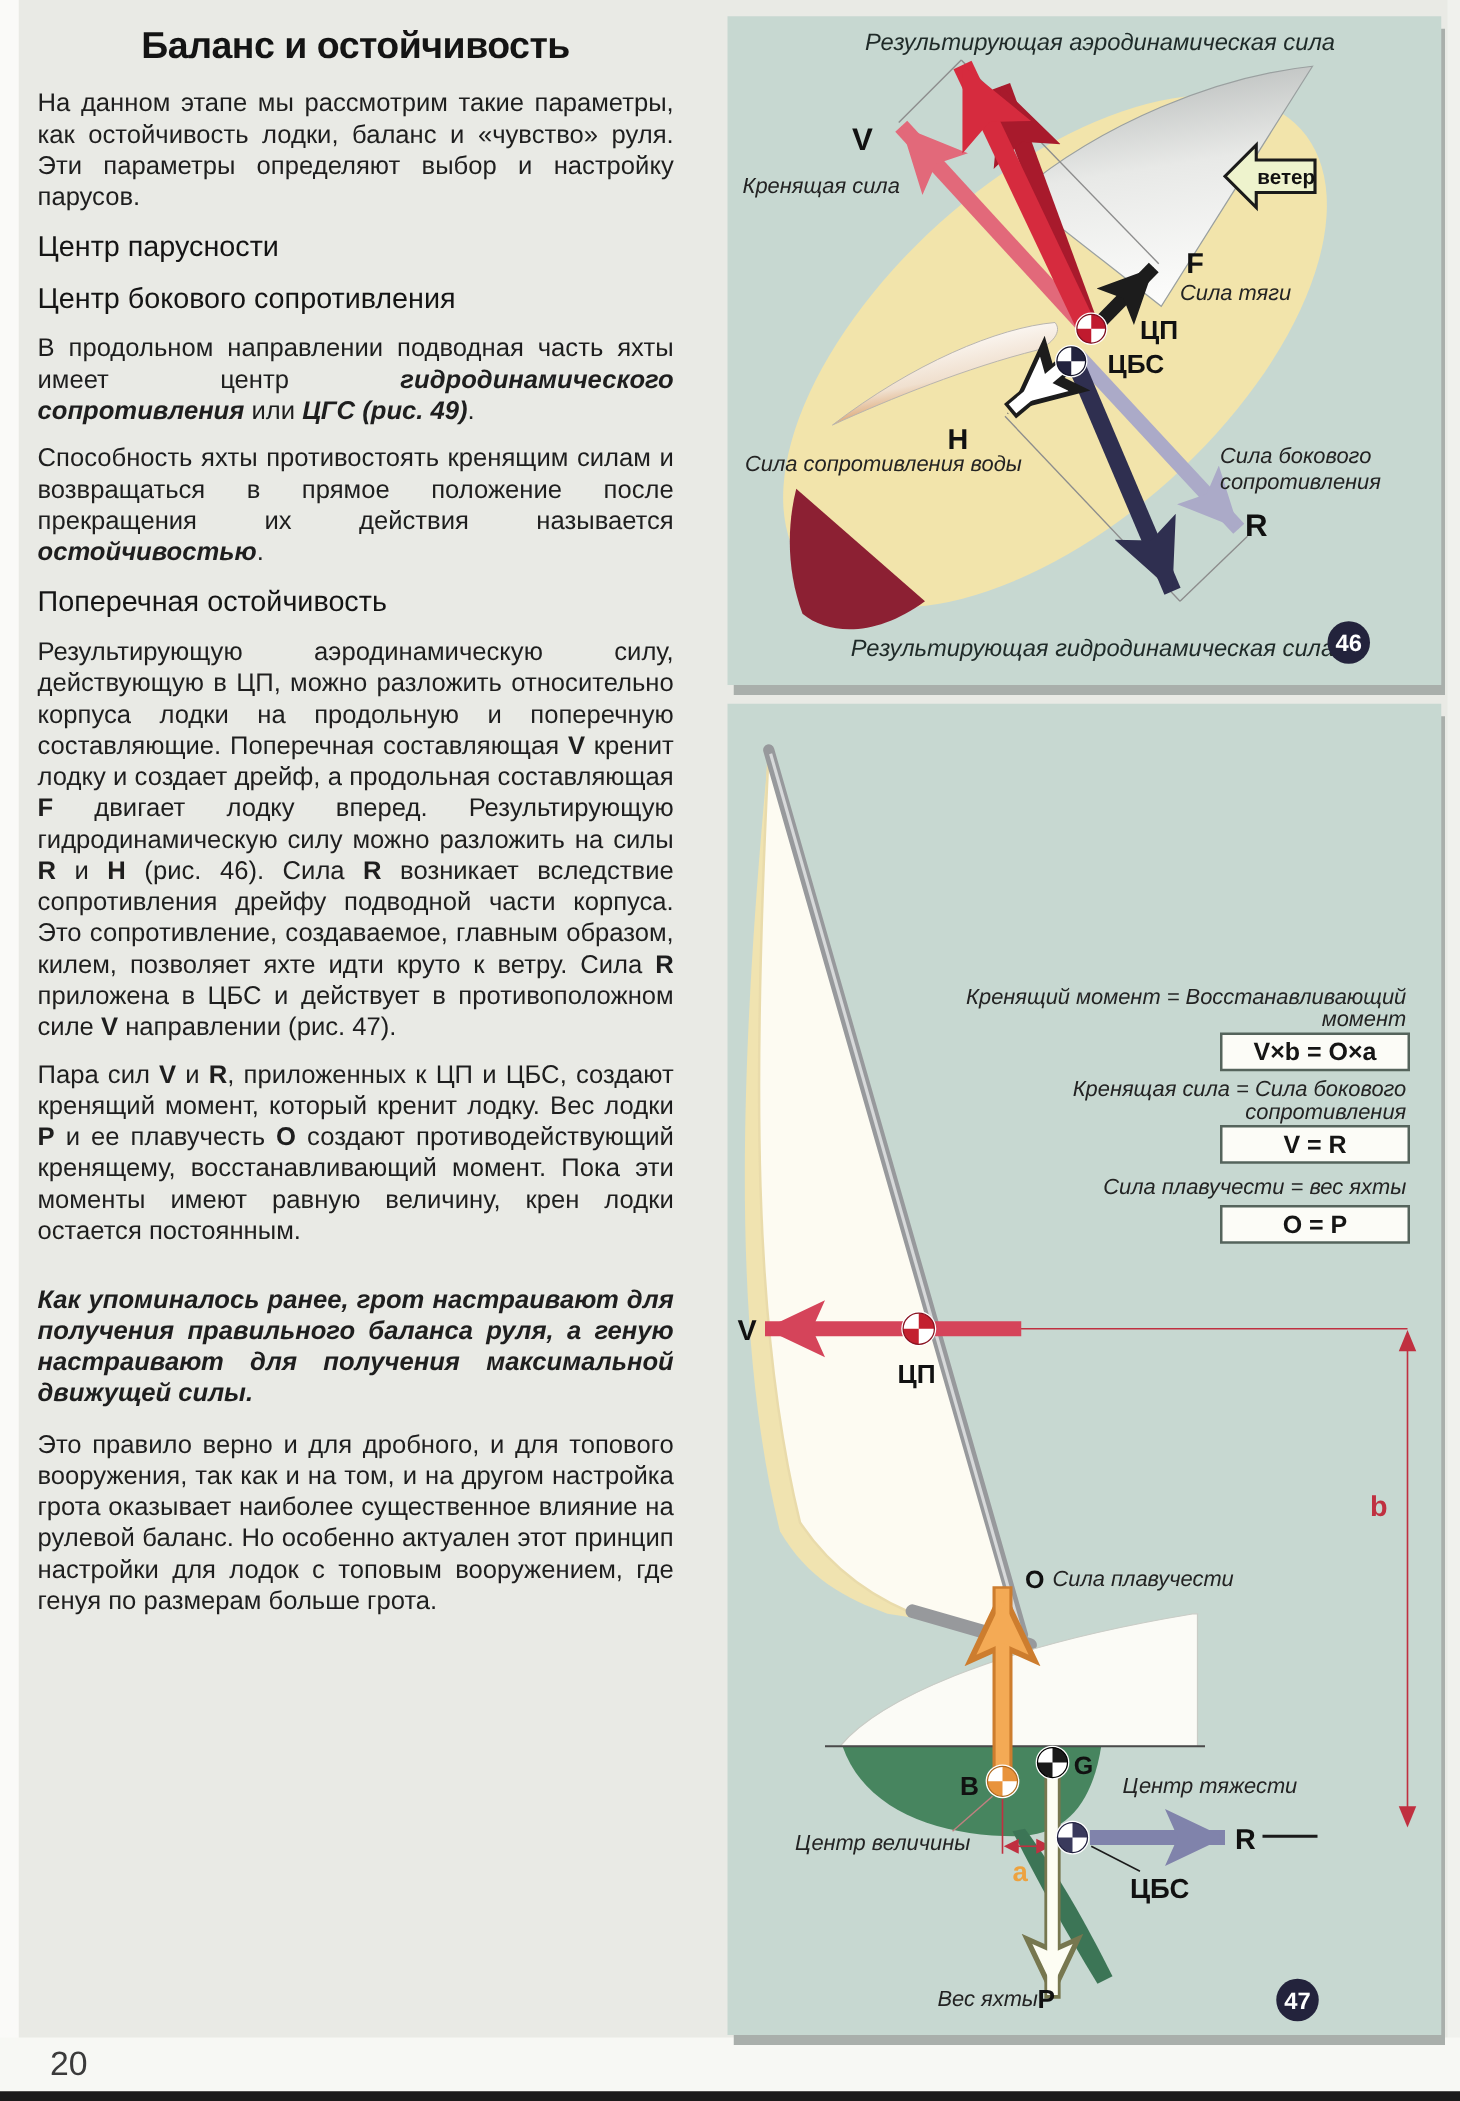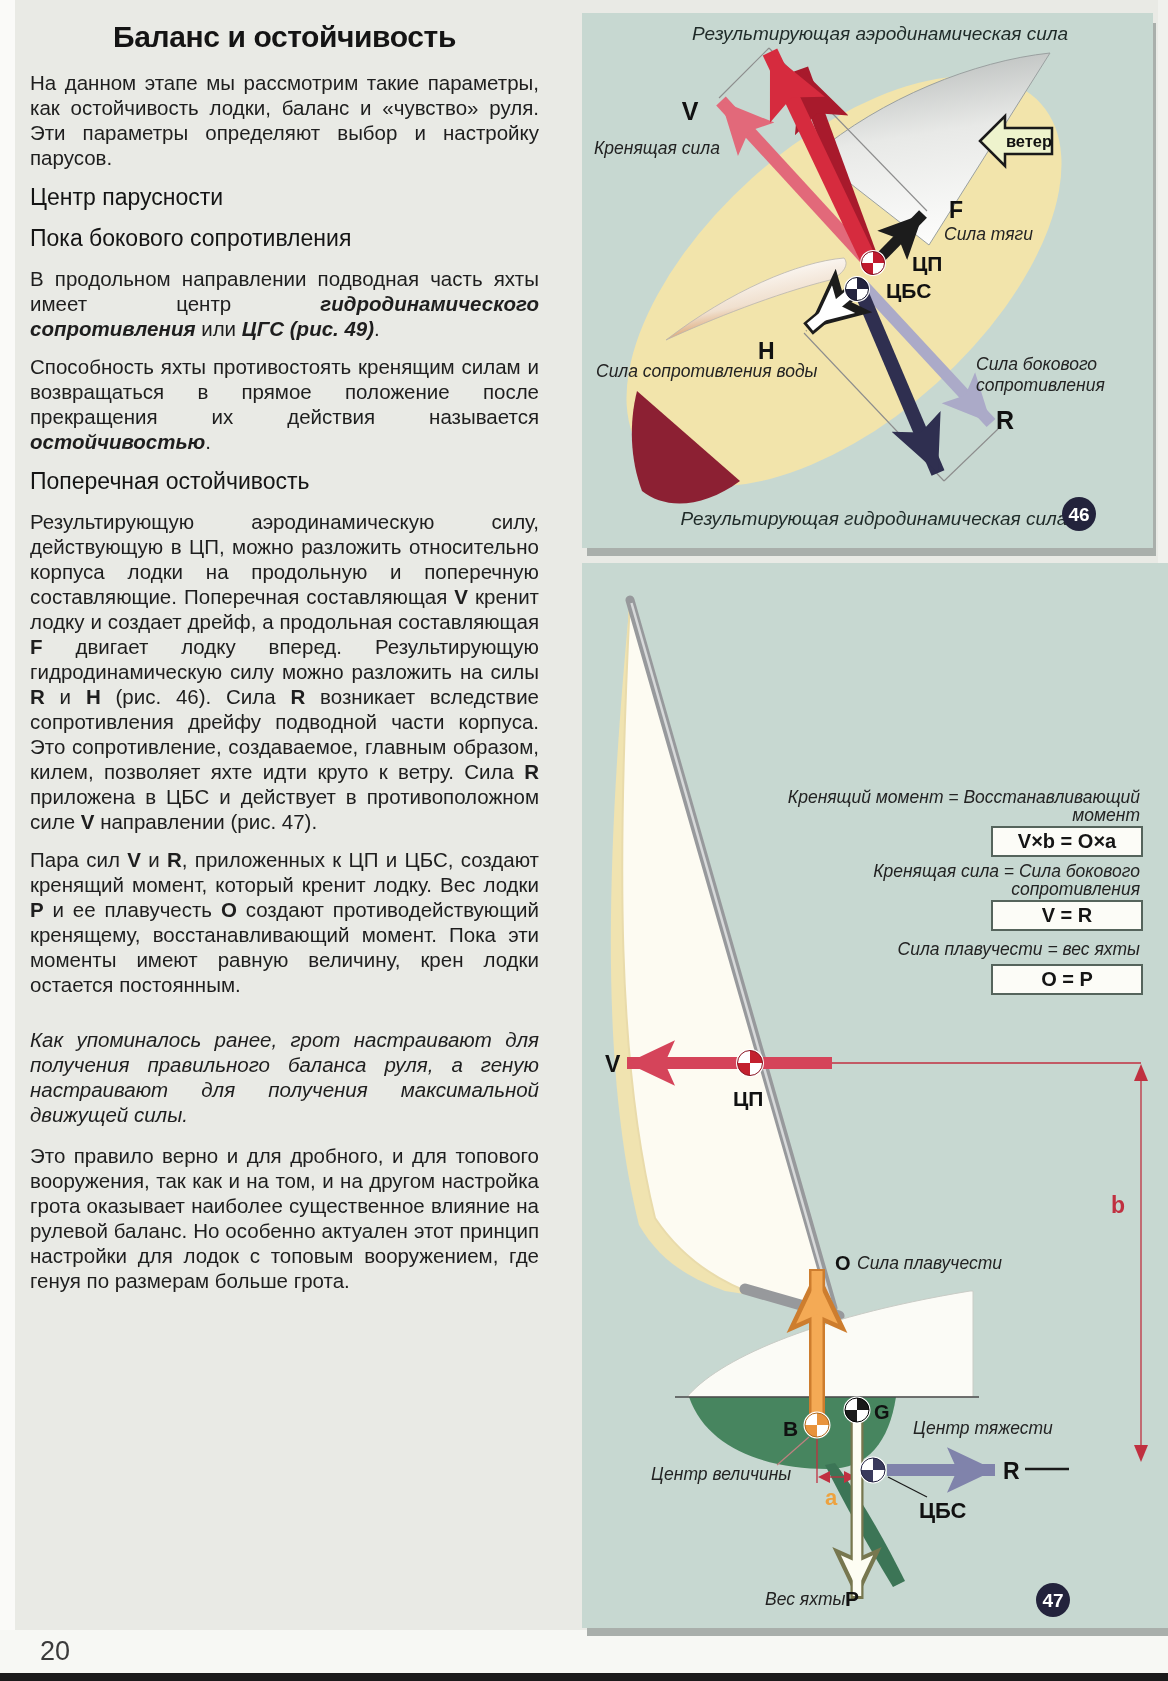--- a/index.html
+++ b/index.html
@@ -12,31 +12,31 @@
   .edge-right{position:absolute;left:1158px;top:0;width:10px;height:1681px;background:#f0f1ed;}
   .band-white{position:absolute;left:0;top:1630px;width:1168px;height:43px;background:#f7f8f4;}
   .band-dark{position:absolute;left:0;top:1673px;width:1168px;height:8px;background:#1b1b1b;}
   .pageno{position:absolute;left:40px;top:1636px;font-size:27px;color:#3b3b3b;}
 
   .article{position:absolute;left:30px;top:20px;width:509px;}
   .article h1{font-size:30px;font-weight:bold;margin:0 0 16px 0;letter-spacing:-0.4px;color:#141414;text-align:center;}
   .article h3{font-size:23px;font-weight:normal;margin:14px 0 14px 0;color:#141414;}
   .article p{font-size:20.5px;line-height:25px;margin:0 0 13px 0;text-align:justify;}
   .article p.tight{margin-bottom:0;}
-  .article p.lead{font-weight:normal;font-style:italic;margin-top:30px;margin-bottom:16px;}
+  .article p.lead{font-weight:bold;font-style:italic;margin-top:30px;margin-bottom:16px;}
   .article p b{font-weight:bold;}
   .article p b i{font-style:italic;}
 
   .panel{
     position:absolute;left:582px;width:571px;background:#c7d8d1;
     box-shadow:4px 9px 0 -1px #a9afab;
   }
   .panel svg{display:block;}
   .fig46{top:13px;height:535px;}
-  .fig47{top:563px;height:1065px;padding-left:15px;}
+  .fig47{top:563px;height:1065px;}
 
   svg{font-family:"Liberation Sans",sans-serif;}
   .fl{font-style:italic;font-size:17.5px;fill:#232323;}
   .cap{font-style:italic;font-size:19px;fill:#1f2a28;}
   .bd{font-weight:bold;fill:#111;}
   .eq{font-weight:bold;font-size:20px;fill:#151515;}
 </style>
 </head>
 <body>
 
@@ -45,21 +45,21 @@
   <div class="edge-right"></div>
   <div class="band-white"></div>
   <div class="band-dark"></div>
   <div class="pageno">20</div>
 
   <div class="article">
     <h1>Баланс и остойчивость</h1>
     <div id="article-blocks">
         <p>На данном этапе мы рассмотрим такие параметры, как остойчивость лодки, баланс и «чувство» руля. Эти параметры определяют выбор и настройку парусов.</p>
         <h3>Центр парусности</h3>
-        <h3>Пока бокового сопротивления</h3>
+        <h3>Центр бокового сопротивления</h3>
         <p>В продольном направлении подводная часть яхты имеет центр <b><i>гидродинамического сопротивления</i></b> или <b><i>ЦГС (рис. 49)</i></b>.</p>
         <p>Способность яхты противостоять кренящим силам и возвращаться в прямое положение после прекращения их действия называется <b><i>остойчивостью</i></b>.</p>
         <h3>Поперечная остойчивость</h3>
         <p>Результирующую аэродинамическую силу, действующую в ЦП, можно разложить относительно корпуса лодки на продольную и поперечную составляющие. Поперечная составляющая <b>V</b> кренит лодку и создает дрейф, а продольная составляющая <b>F</b> двигает лодку вперед. Результирующую гидродинамическую силу можно разложить на силы <b>R</b> и <b>H</b> (рис. 46). Сила <b>R</b> возникает вследствие сопротивления дрейфу подводной части корпуса. Это сопротивление, создаваемое, главным образом, килем, позволяет яхте идти круто к ветру. Сила <b>R</b> приложена в ЦБС и действует в противоположном силе <b>V</b> направлении (рис. 47).</p>
         <p>Пара сил <b>V</b> и <b>R</b>, приложенных к ЦП и ЦБС, создают кренящий момент, который кренит лодку. Вес лодки <b>P</b> и ее плавучесть <b>O</b> создают противодействующий кренящему, восстанавливающий момент. Пока эти моменты имеют равную величину, крен лодки остается постоянным.</p>
         <p class="lead">Как упоминалось ранее, грот настраивают для получения правильного баланса руля, а геную настраивают для получения максимальной движущей силы.</p>
         <p>Это правило верно и для дробного, и для топового вооружения, так как и на том, и на другом настройка грота оказывает наиболее существенное влияние на рулевой баланс. Но особенно актуален этот принцип настройки для лодок с топовым вооружением, где генуя по размерам больше грота.</p>
       </div>
   </div>
 

